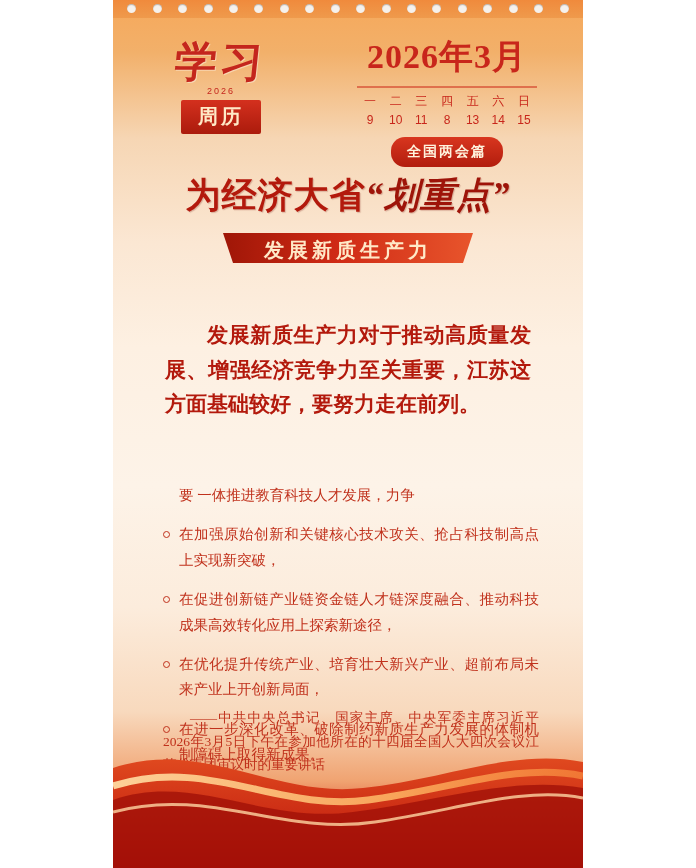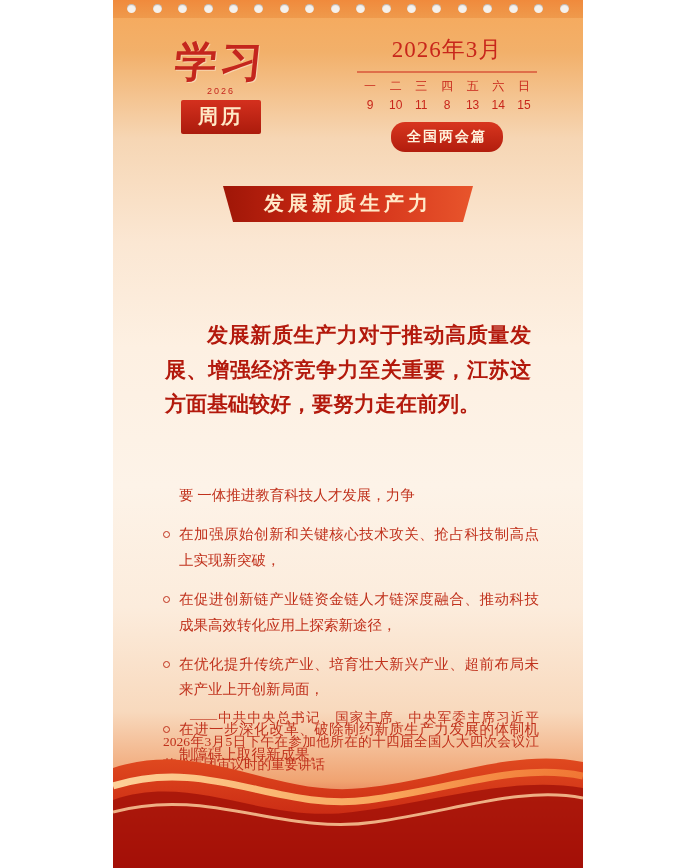--- a/index.html
+++ b/index.html
@@ -100,22 +100,22 @@
 
   .cal-block {
     position: absolute;
     right: 36px;
     top: 0;
     width: 200px;
     text-align: center;
   }
   .cal-date {
     font-family: "Liberation Serif", serif;
-    font-size: 23px;
-    font-weight: normal;
+    font-size: 34px;
+    font-weight: bold;
     color: #c8261b;
     letter-spacing: 1px;
   }
   .cal-rule {
     height: 2px;
     background: #d8563a;
     margin: 6px 10px 5px;
     opacity: .75;
   }
   .cal-week, .cal-days {
@@ -154,21 +154,21 @@
     letter-spacing: 1px;
     text-shadow: 1px 1px 1px rgba(120,20,10,.25);
   }
   .main-title .brush {
     color: #9e1409;
     font-style: italic;
   }
   .sub-ribbon {
     margin: 14px auto 0;
     width: 250px;
-    height: 36px;
+    height: 30px;
     line-height: 34px;
     color: #ffe9c8;
     font-family: "Liberation Serif", serif;
     font-size: 20px;
     font-weight: bold;
     letter-spacing: 4px;
     background: linear-gradient(90deg, #9f1607 0%, #cf2a15 45%, #e8552c 100%);
     clip-path: polygon(0 0, 100% 0, 96% 100%, 4% 100%);
   }
 
@@ -296,20 +296,23 @@
         <span>14</span>
         <span>15</span>
       </div>
       <div style="">
         <span class="cal-pill">全国两会篇</span>
       </div>
     </div>
   </div>
 
   <div class="title-wrap">
+    <div class="main-title">
+      <span>为经济大省</span><span class="brush">“划重点”</span>
+    </div>
     <div class="sub-ribbon">发展新质生产力</div>
   </div>
 
   <div class="quote">发展新质生产力对于推动高质量发展、增强经济竞争力至关重要，江苏这方面基础较好，要努力走在前列。</div>
 
   <div class="points">
     <div class="point lead">
       
       <span>要 一体推进教育科技人才发展，力争</span>
     </div>

